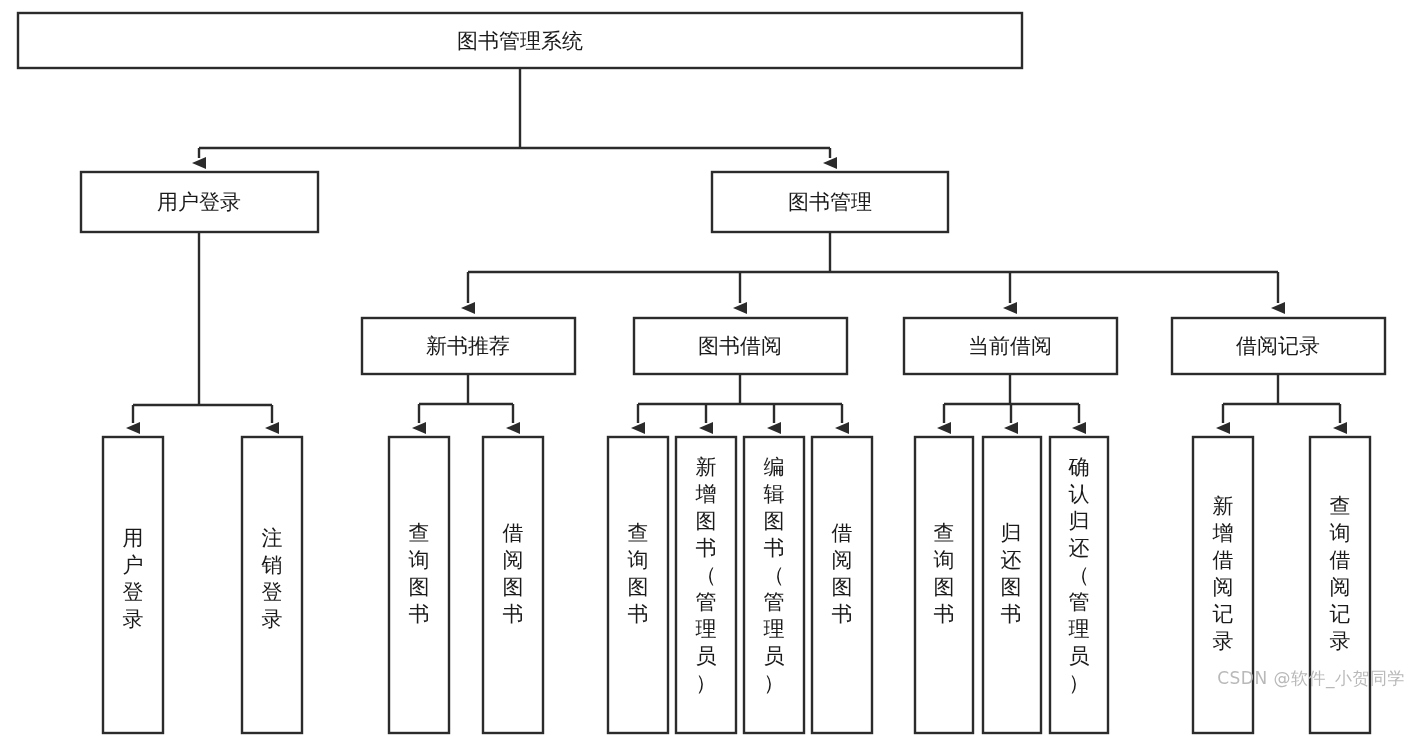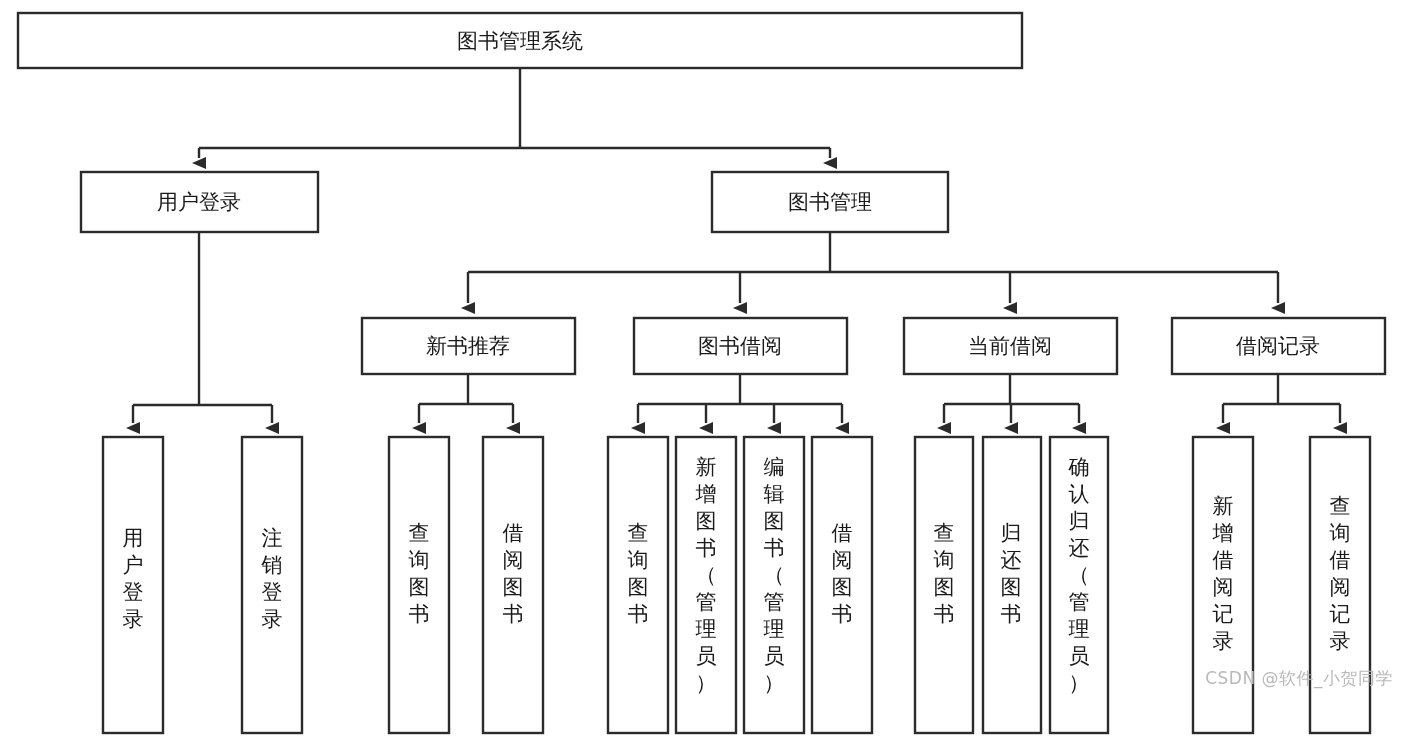--- a/index.html
+++ b/index.html
@@ -49,21 +49,21 @@
     dominant-baseline: middle;
   }
   .node-label-v {
     font-family: "DejaVu Sans", "Liberation Sans", sans-serif;
     font-size: 21px;
     fill: #1a1a1a;
     text-anchor: middle;
   }
   .watermark-text {
     position: absolute;
-    right: 12px;
+    right: 0;
     bottom: 6px;
     font-family: "DejaVu Sans", "Liberation Sans", sans-serif;
     font-size: 17px;
     color: #b9b9b9;
     white-space: nowrap;
     letter-spacing: 0.5px;
   }
 </style>
 </head>
 <body>

